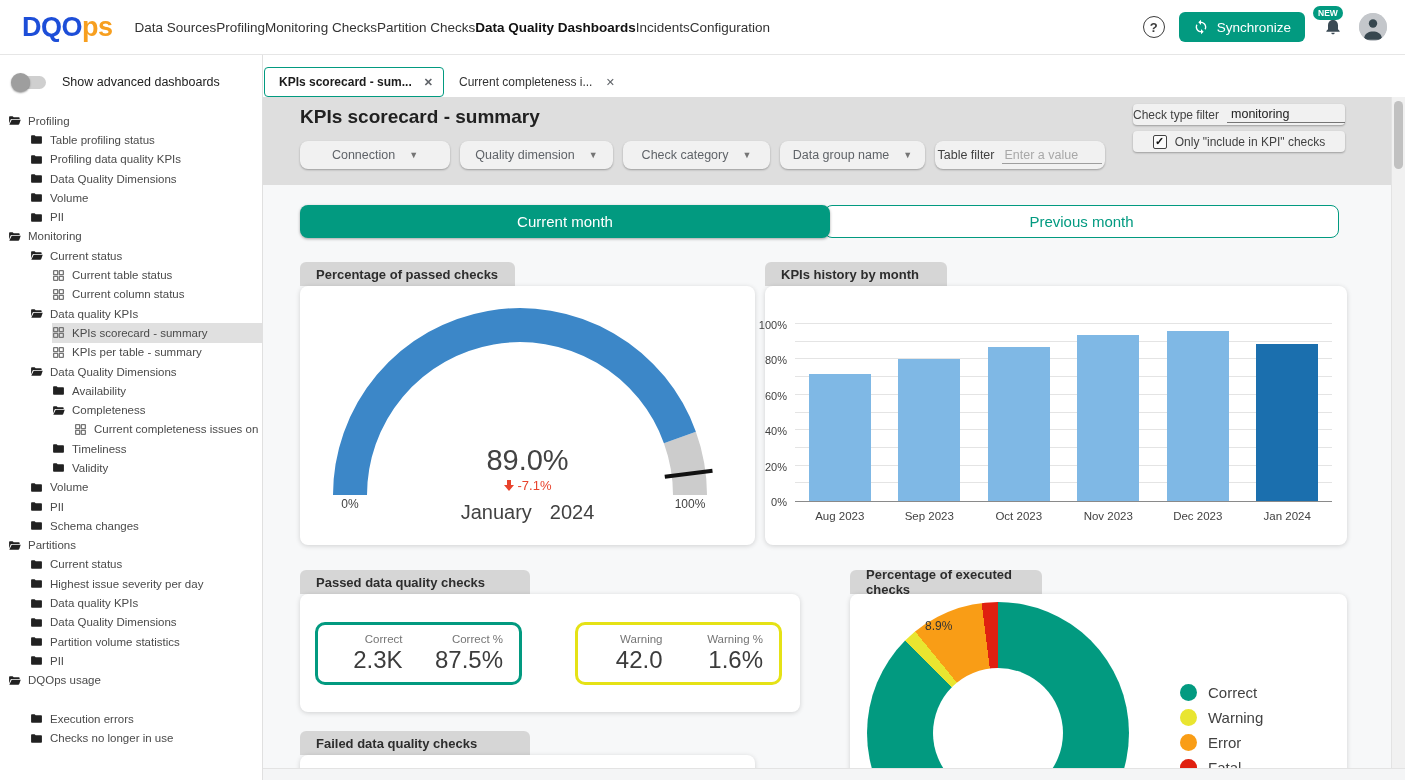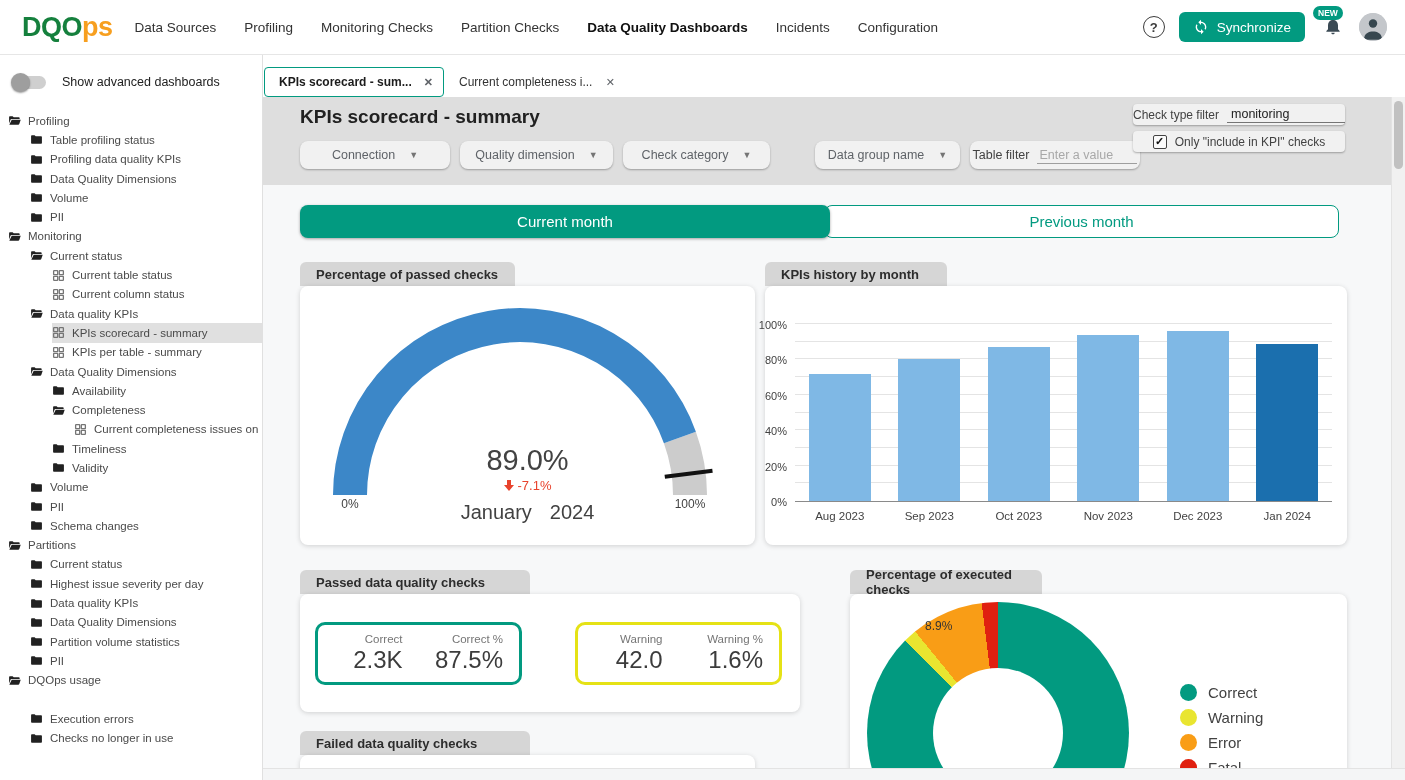--- a/index.html
+++ b/index.html
@@ -2,23 +2,23 @@
 <html><head>
 <meta charset="utf-8">
 <style>
   * { margin:0; padding:0; box-sizing:border-box; }
   html,body { width:1405px; height:780px; overflow:hidden; font-family:"Liberation Sans", sans-serif; background:#ffffff; }
 
   
   .topnav { position:absolute; left:0; top:0; width:1405px; height:55px; background:#fff;
             border-bottom:1px solid #e6e6e6; display:flex; align-items:center; padding:0 18px 0 22px; z-index:30; }
   .logo { font-size:27px; font-weight:800; letter-spacing:-0.5px; white-space:nowrap; }
-  .logo .lp { color:#15803d;text-align:center; }
+  .logo .lp { color:#1d4ed8;text-align:center; }
   .logo .ls { color:#f79f1f; }
-  .nav-menu { display:flex; gap:28px; margin-left:22px; }
+  .nav-menu { display:flex; margin-left:22px; }
   .nav-item { font-size:13.5px; color:#333; cursor:pointer; white-space:nowrap; }
   .nav-item.active { font-weight:bold; color:#111; }
   .nav-right { margin-left:auto; display:flex; align-items:center; gap:14px; }
   .help-circle { width:22px; height:22px; border:1.6px solid #3c3c3c; border-radius:50%; color:#3c3c3c;
                  font-size:13px; font-weight:bold; display:flex; align-items:center; justify-content:center; }
   .sync-btn { height:30px; background:#029a80; color:#fff; border:none; border-radius:6px; padding:0 14px;
               font-size:13.5px; display:flex; align-items:center; gap:8px; font-family:inherit; cursor:pointer; }
   .bell-wrap { position:relative; width:22px; height:24px; margin-left:4px; }
   .new-badge { position:absolute; top:-9px; left:-10px; background:#029a80; color:#fff; font-size:8.5px;
                font-weight:bold; padding:2px 5px; border-radius:7px; z-index:2; }
@@ -593,21 +593,21 @@
           <span class="pill-caret">▼</span>
         </div>
         <div class="pill" style="width: 153px;">
           <span class="pill-label">Quality dimension</span>
           <span class="pill-caret">▼</span>
         </div>
         <div class="pill" style="width: 147px;">
           <span class="pill-label">Check category</span>
           <span class="pill-caret">▼</span>
         </div>
-        <div class="pill" style="width: 145px; margin-left: 35px;">
+        <div class="pill" style="width: 145px;">
           <span class="pill-label">Data group name</span>
           <span class="pill-caret">▼</span>
         </div>
         <div class="pill table-filter" id="table-filter-pill">
         <span class="tf-label">Table filter</span>
         <input class="tf-input" placeholder="Enter a value" style="">
       </div>
     </div>
     <div class="ctf-box">
       <span class="ctf-label">Check type filter</span>

